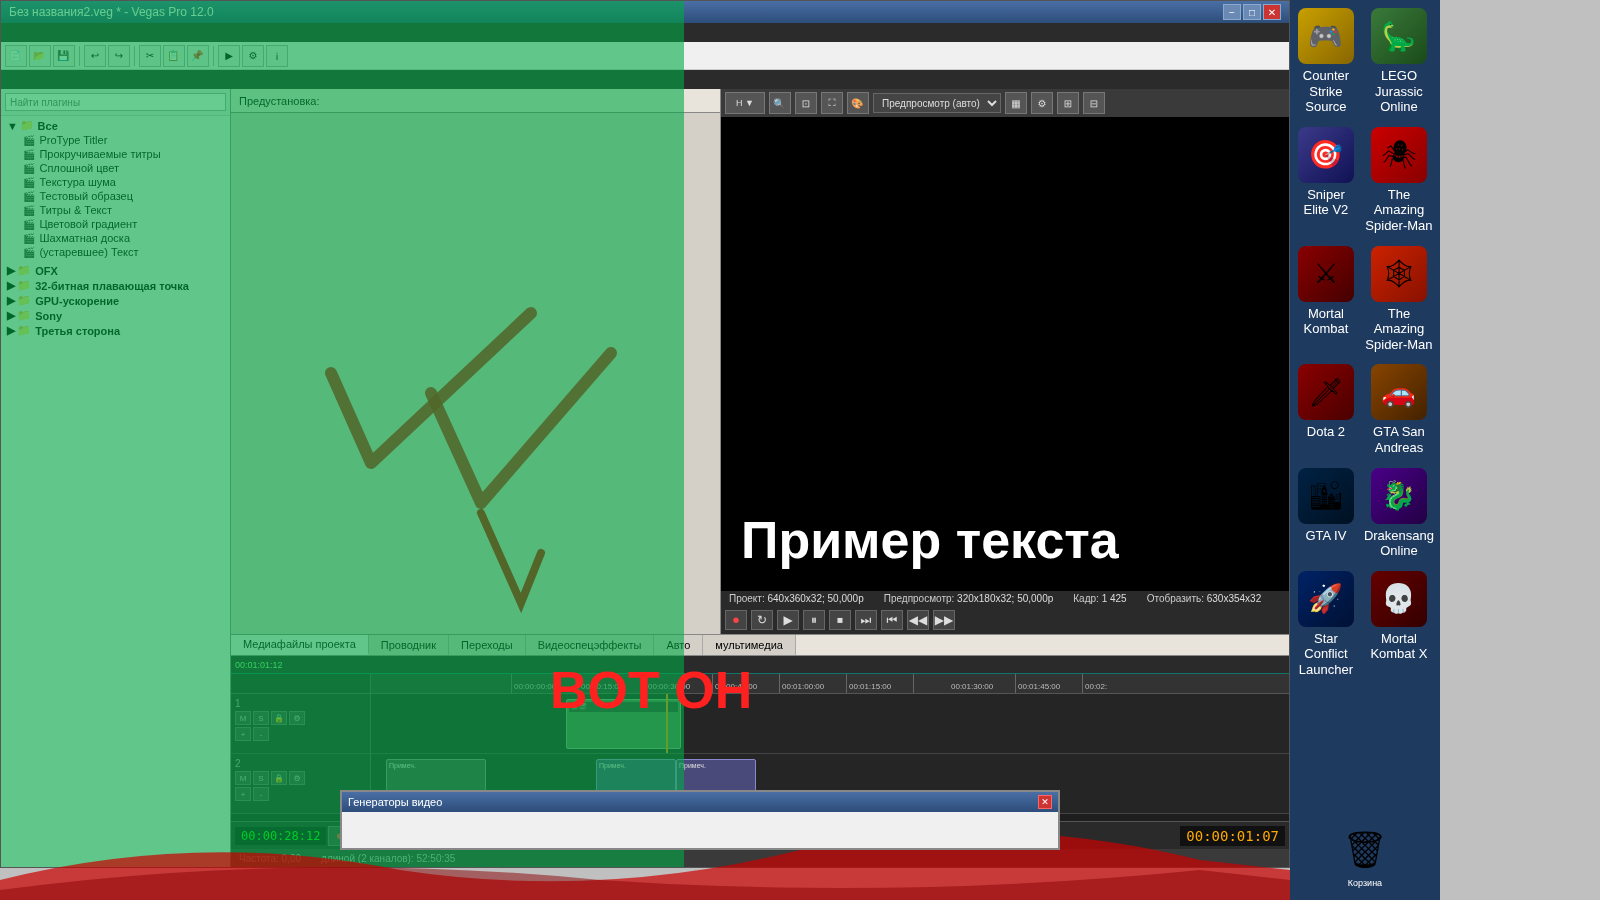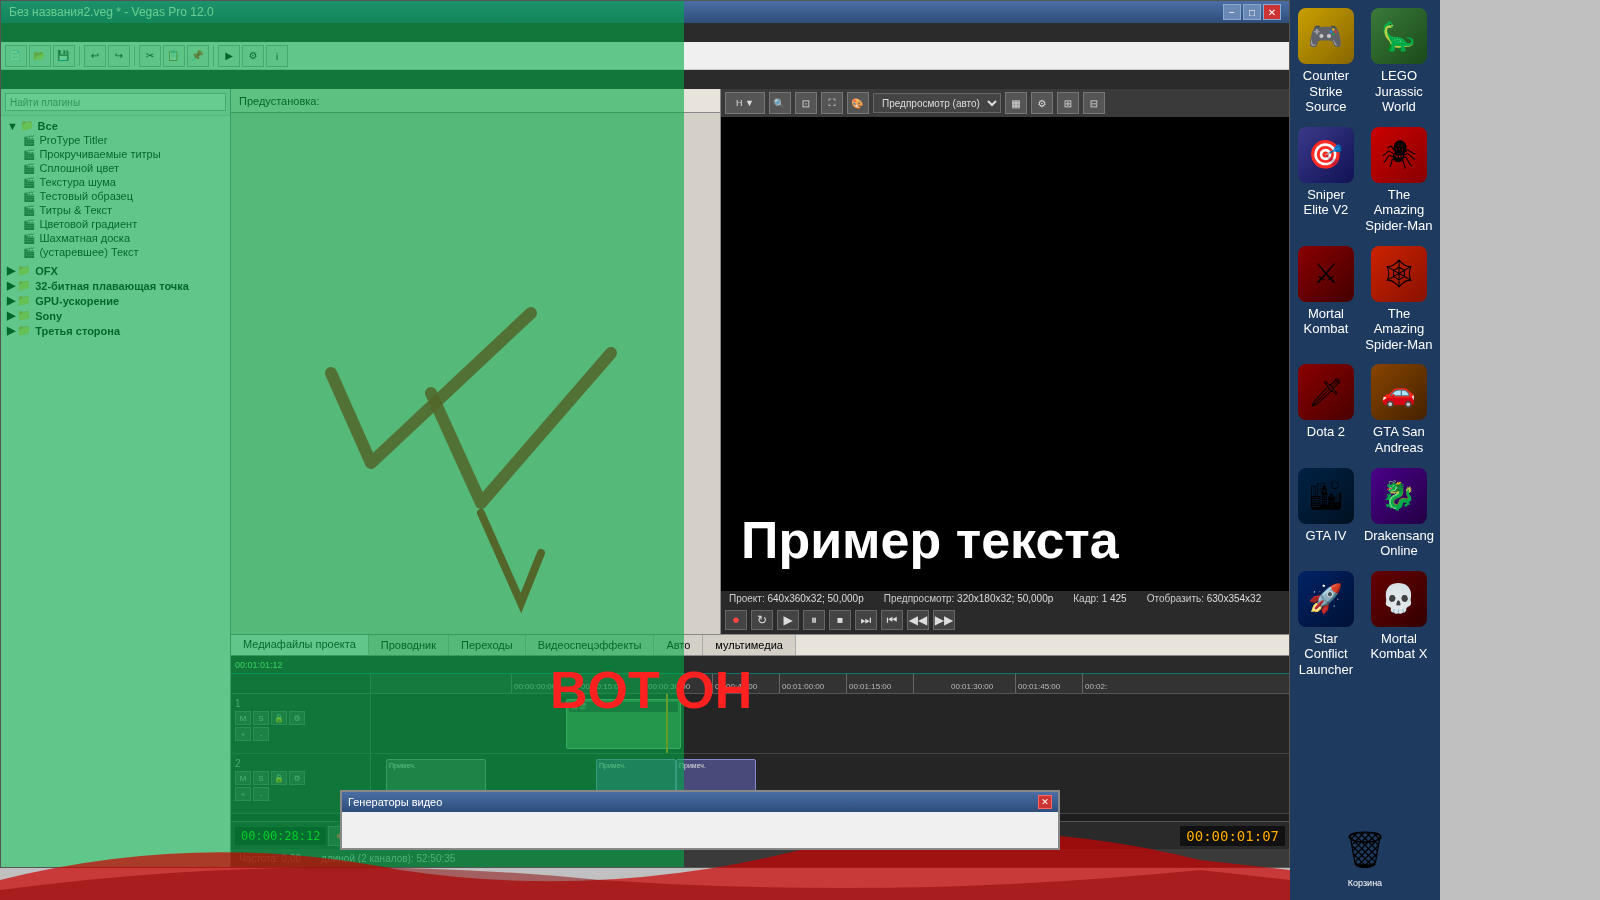--- a/index.html
+++ b/index.html
@@ -930,21 +930,21 @@
 <div class="right-sidebar">
   <div class="game-grid">
 
     <div class="game-icon">
       <div class="game-icon-img" style="background: linear-gradient(135deg, #c8a000, #886600); font-size:28px;">🎮</div>
       <div class="game-icon-label">Counter Strike Source</div>
     </div>
 
     <div class="game-icon">
       <div class="game-icon-img" style="background: linear-gradient(135deg, #3a7a3a, #1a4a1a); font-size:28px;">🦕</div>
-      <div class="game-icon-label">LEGO Jurassic World</div>
+      <div class="game-icon-label">LEGO Jurassic Online</div>
     </div>
 
     <div class="game-icon">
       <div class="game-icon-img" style="background: linear-gradient(135deg, #3a3a8a, #111155); font-size:28px;">🎯</div>
       <div class="game-icon-label">Sniper Elite V2</div>
     </div>
 
     <div class="game-icon">
       <div class="game-icon-img" style="background: linear-gradient(135deg, #cc0000, #880000); font-size:28px;">🕷</div>
       <div class="game-icon-label">The Amazing Spider-Man</div>

